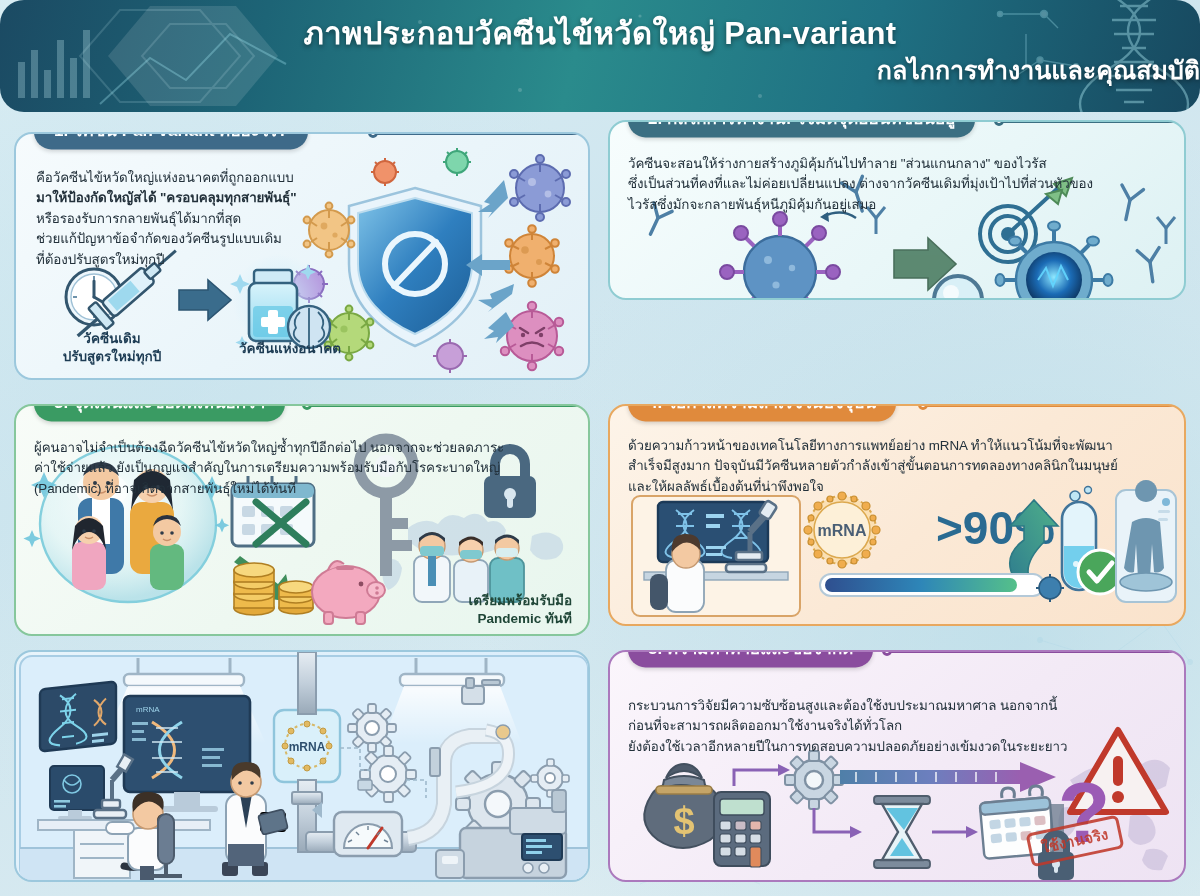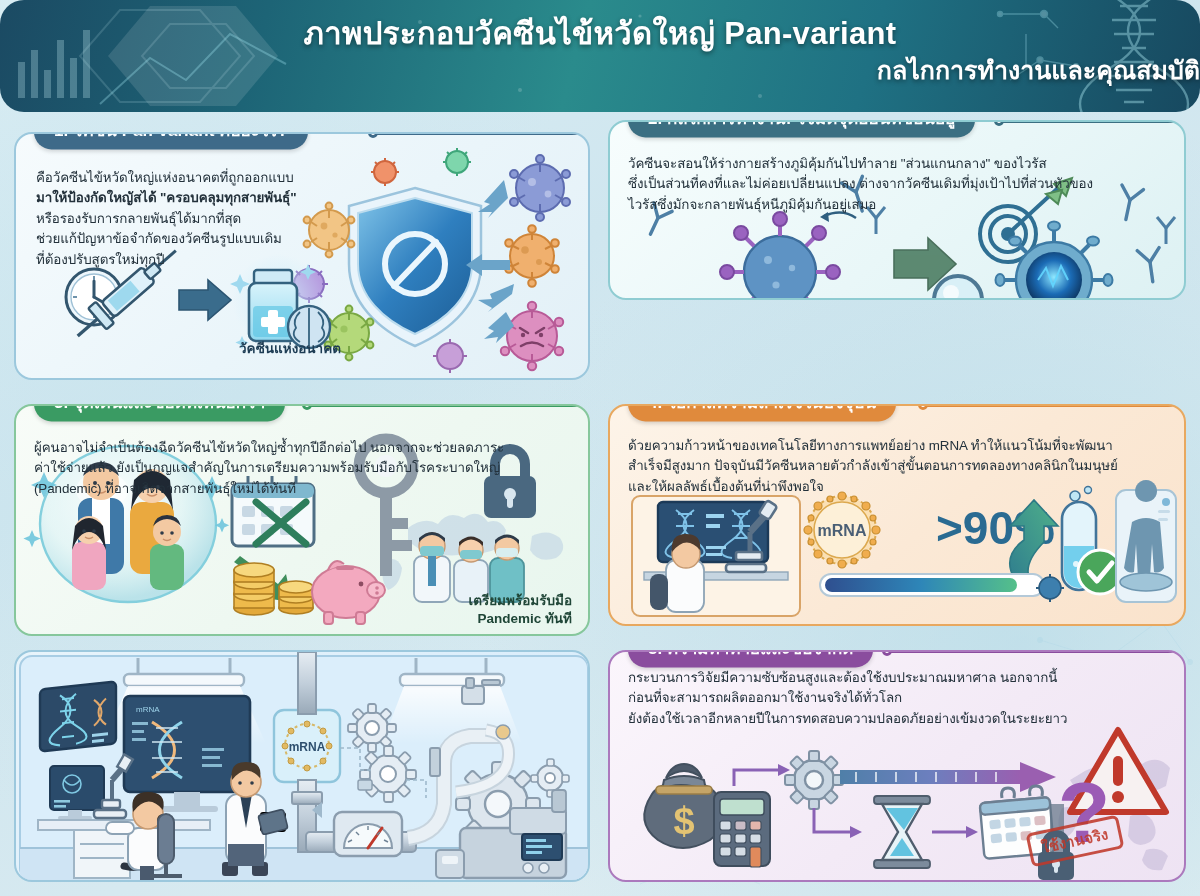--- a/index.html
+++ b/index.html
@@ -472,20 +472,24 @@
     </div>
 
     <div class="body-text" style="left:20px; top:34px; width:312px;">
       <div>คือวัคซีนไข้หวัดใหญ่แห่งอนาคตที่ถูกออกแบบ</div>
       <div style="font-weight:bold;">มาให้ป้องกัดใหญัสได้ "ครอบคลุมทุกสายพันธุ์"</div>
       <div>หรือรองรับการกลายพันธุ์ได้มากที่สุด</div>
       <div>ช่วยแก้ปัญหาข้อจำกัดของวัคซีนรูปแบบเดิม</div>
       <div>ที่ต้องปรับสูตรใหม่ทุกปี</div>
     </div>
 
+    <div class="cap" style="left:22px; top:196px; width:148px;">
+      <div>วัคซีนเดิม</div>
+      <div>ปรับสูตรใหม่ทุกปี</div>
+    </div>
     <div class="cap" style="left:196px; top:206px; width:156px;">
       <div>วัคซีนแห่งอนาคต</div>
     </div>
   </div>
 
   <div class="panel panel-2">
     <svg class="art" style="left:0;top:0" width="578" height="248" viewBox="0 0 578 248">
       <defs>
         <radialGradient id="coreg" cx="50%" cy="45%" r="55%">
           <stop offset="0" stop-color="#8fe8ff"></stop>
@@ -1113,21 +1117,21 @@
           <rect x="444" y="213" width="4" height="8" rx="2" fill="#dbe7f0"></rect>
       </g>
     </svg>
 
     <div class="badge-wrap">
       <div class="badge b-purple">5. ความท้าทายและข้อจำกัด</div>
       <div class="badge-line l-purple" style="left:276px;width:300px;"></div>
       <div class="badge-dot d-purple" style="left:272px;"></div>
     </div>
 
-    <div class="body-text" style="left:18px; top:16px; width:470px;">
+    <div class="body-text" style="left:18px; top:44px; width:470px;">
       <div>กระบวนการวิจัยมีความซับซ้อนสูงและต้องใช้งบประมาณมหาศาล นอกจากนี้</div>
       <div>ก่อนที่จะสามารถผลิตออกมาใช้งานจริงได้ทั่วโลก</div>
       <div>ยังต้องใช้เวลาอีกหลายปีในการทดสอบความปลอดภัยอย่างเข้มงวดในระยะยาว</div>
     </div>
 
     <div style="position:absolute; left:418px; top:172px; transform:rotate(-12deg);
                 border:3px solid #c0392b; border-radius:6px; padding:2px 10px;
                 color:#c0392b; font-size:15px; font-weight:bold; opacity:.88;">ใช้งานจริง</div>
   </div>
 

